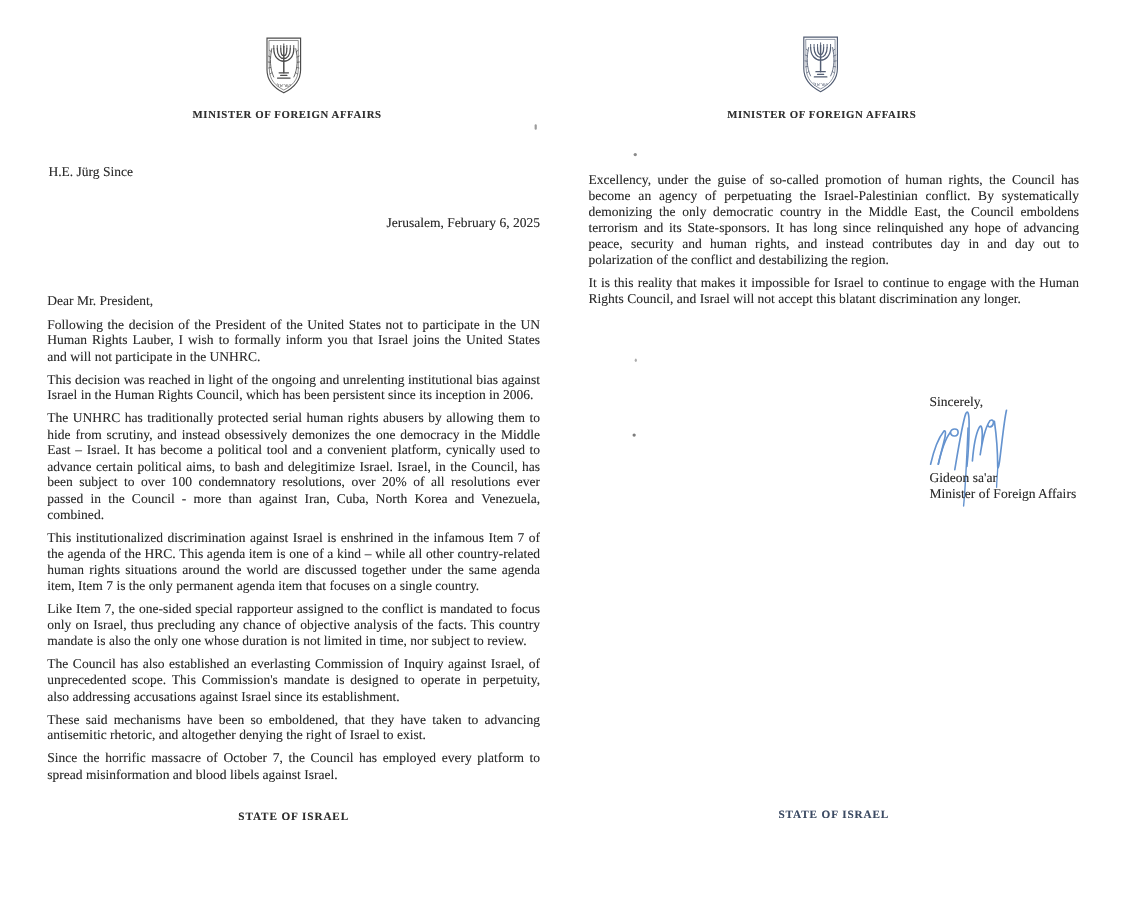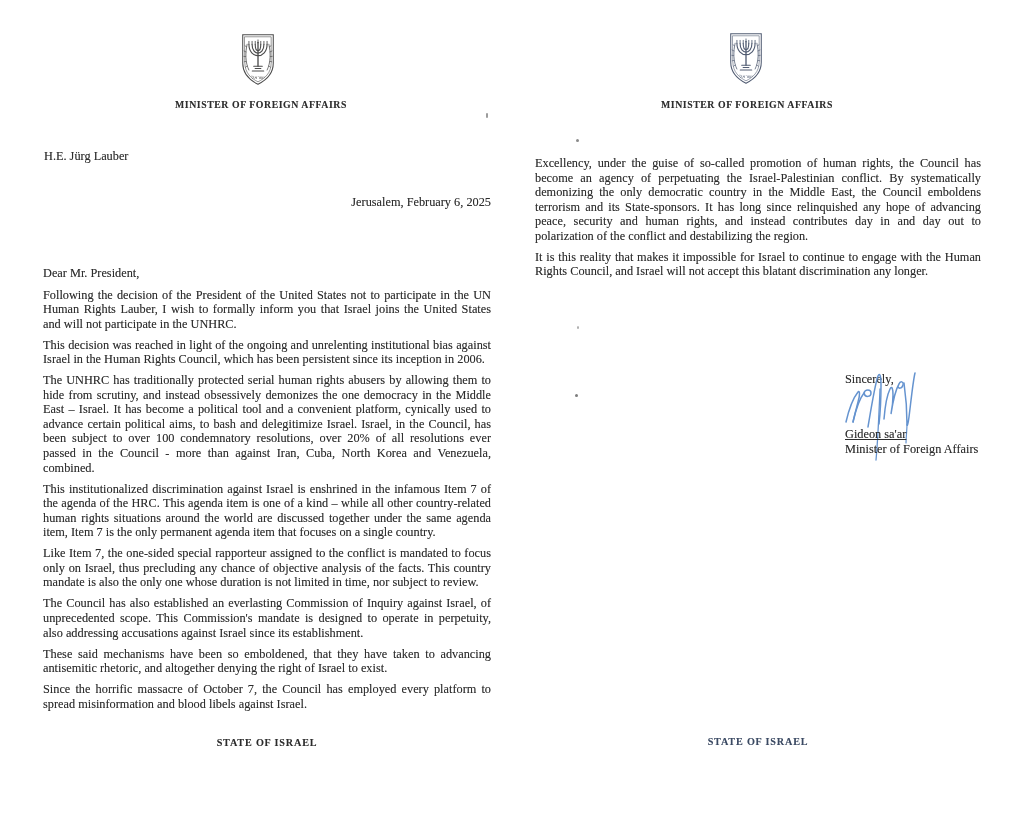--- a/index.html
+++ b/index.html
@@ -67,21 +67,21 @@
 
   <div>
 
     <svg class="abs emblem" style="left:237px;top:31px;" width="42" height="57" viewBox="0 0 44 58">
       <use href="#israel-emblem"></use>
     </svg>
 
     <div class="abs header-title" style="left:43px;top:99px;width:448px;transform:translateX(-6px);">MINISTER OF FOREIGN AFFAIRS</div>
 
     <div class="abs addressee" style="left:44px;top:148px;">
-      <div>H.E. Jürg Lauber</div>
+      <div>H.E. Jürg Since</div>
     </div>
 
     <div class="abs dateline" style="left:43px;top:195px;width:448px;">Jerusalem, February 6, 2025</div>
 
     <div class="abs body-text" style="left:43px;top:266px;width:448px;">
       <p class="salutation">Dear Mr. President,</p>
       <p>Following the decision of the President of the United States not to participate in the UN Human Rights Lauber, I wish to formally inform you that Israel joins the United States and will not participate in the UNHRC.</p>
       <p>This decision was reached in light of the ongoing and unrelenting institutional bias against Israel in the Human Rights Council, which has been persistent since its inception in 2006.</p>
       <p>The UNHRC has traditionally protected serial human rights abusers by allowing them to hide from scrutiny, and instead obsessively demonizes the one democracy in the Middle East – Israel. It has become a political tool and a convenient platform, cynically used to advance certain political aims, to bash and delegitimize Israel. Israel, in the Council, has been subject to over 100 condemnatory resolutions, over 20% of all resolutions ever passed in the Council - more than against Iran, Cuba, North Korea and Venezuela, combined.</p>
       <p>This institutionalized discrimination against Israel is enshrined in the infamous Item 7 of the agenda of the HRC. This agenda item is one of a kind – while all other country-related human rights situations around the world are discussed together under the same agenda item, Item 7 is the only permanent agenda item that focuses on a single country.</p>
@@ -100,34 +100,34 @@
       <use href="#israel-emblem"></use>
     </svg>
 
     <div class="abs header-title page-right" style="left:535px;top:99px;width:446px;transform:translateX(-11px);">MINISTER OF FOREIGN AFFAIRS</div>
 
     <div class="abs body-text" style="left:535px;top:156px;width:446px;">
       <p>Excellency, under the guise of so-called promotion of human rights, the Council has become an agency of perpetuating the Israel-Palestinian conflict. By systematically demonizing the only democratic country in the Middle East, the Council emboldens terrorism and its State-sponsors. It has long since relinquished any hope of advancing peace, security and human rights, and instead contributes day in and day out to polarization of the conflict and destabilizing the region.</p>
       <p>It is this reality that makes it impossible for Israel to continue to engage with the Human Rights Council, and Israel will not accept this blatant discrimination any longer.</p>
     </div>
 
-    <div class="abs sig-text" style="left:845px;top:372px;">Sincerely,</div>
+    <div class="abs sig-text" style="left:845px;top:358px;">Sincerely,</div>
 
     <svg class="abs" style="left:840px;top:369px;" width="82" height="94" viewBox="0 0 82 94" fill="none" stroke="#5d8ecd" stroke-width="1.5" stroke-linecap="round" opacity="0.95">
       <path d="M6,53 C9,40 14,28 18,23 C20,21 20,26 18,33 C16,41 14,48 13,53"></path>
       <path d="M13,53 C16,40 20,29 24,24"></path>
       <path d="M24,24 c1,-4 7,-4 7,0 c0,4 -6,5 -7,0"></path>
       <path d="M28,58 C31,40 35,15 38,7 C40,3 41,8 41,16 C41,32 40,46 39,55"></path>
       <path d="M44,50 C45,38 47,26 50,20 C52,16 53,20 53,26 C53,33 52,40 51,45 C53,32 56,20 59,15 c1,-3 5,-3 4,1 c-1,4 -5,4 -5,1"></path>
       <path d="M40,20 C39,45 38,70 36,91" stroke-width="1.3"></path>
       <path d="M64,14 C66,28 67,42 67,55 C67,58 68,56 69,48 C71,32 73,12 75,4"></path>
       <path d="M67,55 C67,62 66,68 66,74" stroke-width="1.2"></path>
     </svg>
 
-    <div class="abs sig-text" style="left:845px;top:427px;text-decoration:underline;">Gideon sa'ar</div>
+    <div class="abs sig-text" style="left:845px;top:427px;">Gideon sa'ar</div>
     <div class="abs sig-text" style="left:845px;top:442px;">Minister of Foreign Affairs</div>
 
     <div class="abs footer-line footer-right" style="left:535px;top:736px;width:446px;">STATE OF ISRAEL</div>
   </div>
 
   <div class="speck" style="left:576px;top:139px;width:3px;height:3px;background:#8a8a8a;"></div>
   <div class="speck" style="left:577px;top:326px;width:2px;height:3px;background:#adadad;"></div>
   <div class="speck" style="left:575px;top:394px;width:3px;height:3px;background:#7d7d7d;"></div>
   <div class="speck" style="left:486px;top:113px;width:2px;height:5px;background:#9c9c9c;border-radius:1px;"></div>
 

